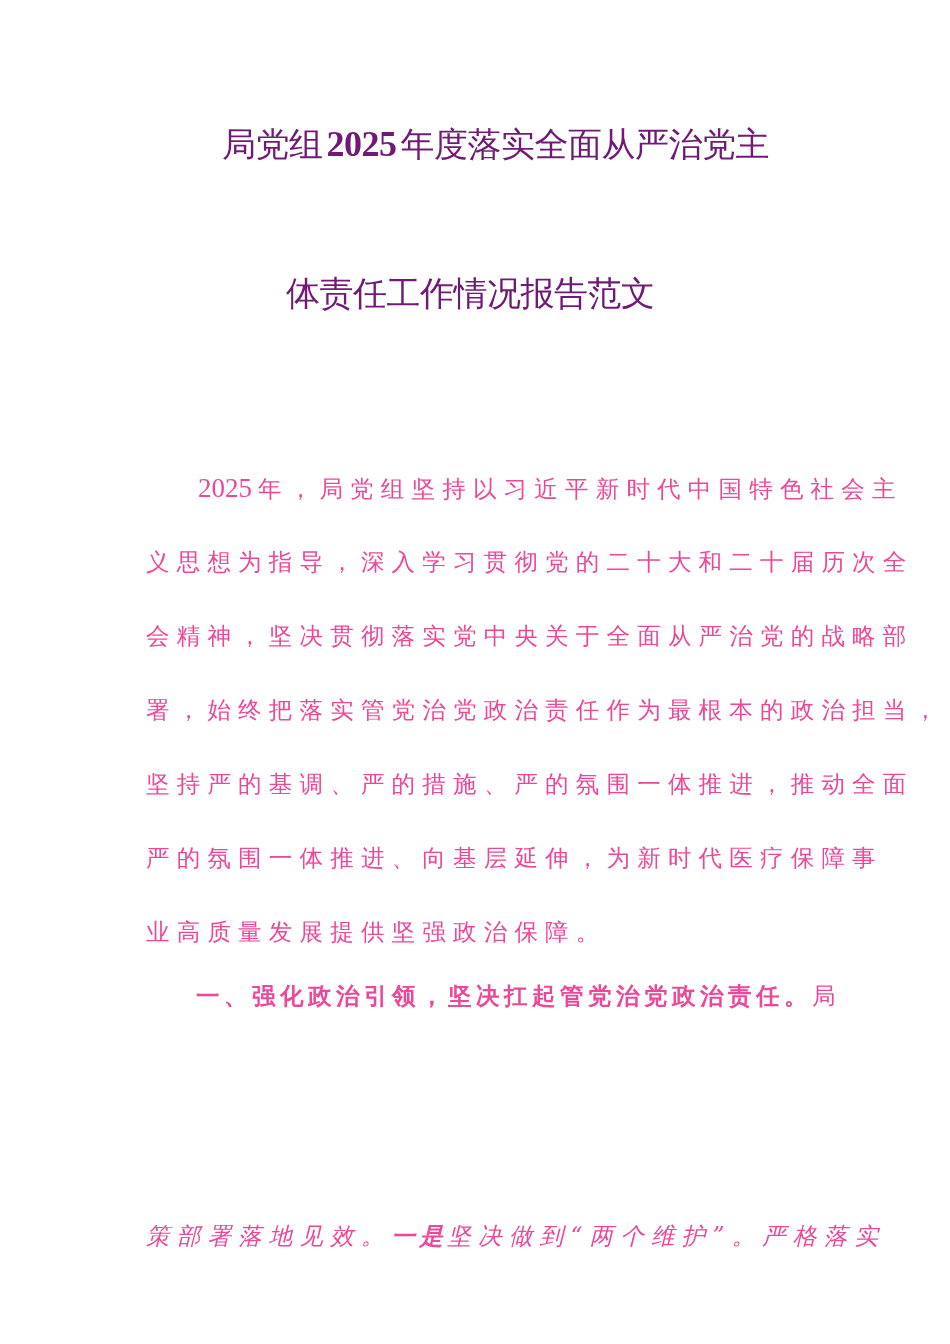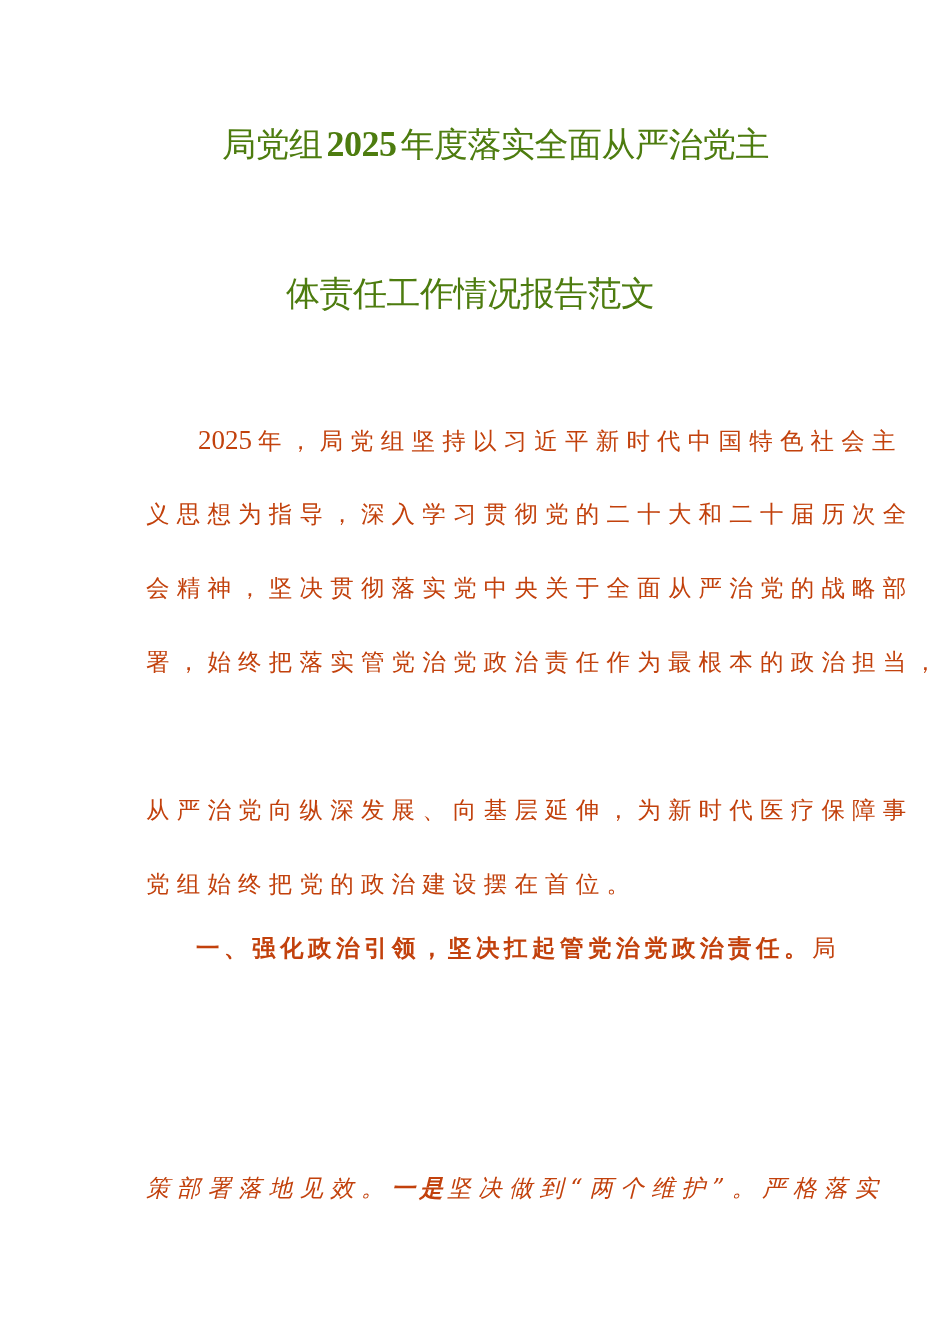--- a/index.html
+++ b/index.html
@@ -21,40 +21,41 @@
       height: 1344px;
       background: #ffffff;
     }
     .title-line {
       position: absolute;
       font-family: "DejaVu Sans", sans-serif;
       font-size: 34px;
       line-height: 40px;
       letter-spacing: -0.5px;
       white-space: nowrap;
-      color: #4d7c0f;
+      color: #701a75;
     }
     .title-line.l1 { left: 222px; top: 124px; font-weight: 500; }
     .title-line.l2 { left: 286px; top: 274px; font-family: Liberation Serif, serif; }
     .title-num {
       font-family: "Liberation Serif", serif;
       font-weight: bold;
       font-size: 36px;
       padding: 0 4px;
     }
     .body-line {
       position: absolute;
       left: 146px;
       width: 660px;
       font-family: "DejaVu Serif", serif;
       font-size: 23.5px;
-      line-height: 28px;
+      line-height: 38px;
       letter-spacing: 7.2px;
       white-space: nowrap;
-      color: #c2410c;
+      color: #ec4899;
+      margin-top: 43px;
     }
     .num {
       font-family: "Liberation Serif", serif;
       font-size: 27px;
       letter-spacing: 0;
       padding-right: 6px;
     }
     .bold {
       font-family: "DejaVu Sans", sans-serif;
       font-weight: bold;
@@ -70,22 +71,23 @@
     <span>局党组</span><span class="title-num">2025</span><span>年度落实全面从严治党主</span>
   </div>
   <div class="title-line l2">体责任工作情况报告范文</div>
 
   <div class="body-line" style="left:198px; top:426px;">
     <span class="num">2025</span><span>年，局党组坚持以习近平新时代中国特色社会主</span>
   </div>
   <div class="body-line" style="top:500px;">义思想为指导，深入学习贯彻党的二十大和二十届历次全</div>
   <div class="body-line" style="top:648px;">署，始终把落实管党治党政治责任作为最根本的政治担当，</div>
   <div class="body-line" style="top:574px;">会精神，坚决贯彻落实党中央关于全面从严治党的战略部</div>
-  <div class="body-line" style="top:796px;">从严治党向纵深发展、向基层延伸，为新时代医疗保障事</div>
-  <div class="body-line" style="top:870px;">党组始终把党的政治建设摆在首位。</div>
+  <div class="body-line" style="top:722px;">坚持严的基调、严的措施、严的氛围一体推进，推动全面</div>
+  <div class="body-line" style="top:796px;">严的氛围一体推进、向基层延伸，为新时代医疗保障事</div>
+  <div class="body-line" style="top:870px;">业高质量发展提供坚强政治保障。</div>
 
   <div class="body-line" style="left:196px; top:934px;">
     <span class="bold">一、强化政治引领，坚决扛起管党治党政治责任。</span><span>局</span>
   </div>
   <div class="body-line" style="top:1174px;font-style:italic;">
     <span>策部署落地见效。</span><span class="bold">一是</span><span>坚决做到“两个维护”。严格落实</span>
   </div>
 
 </div>
 

